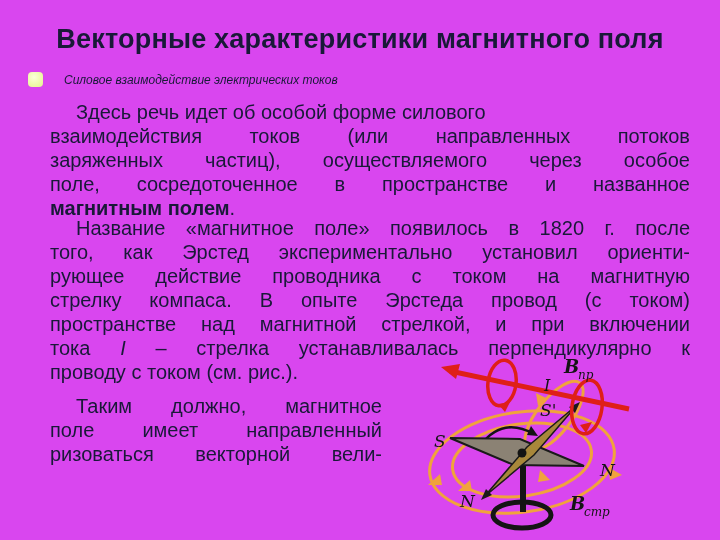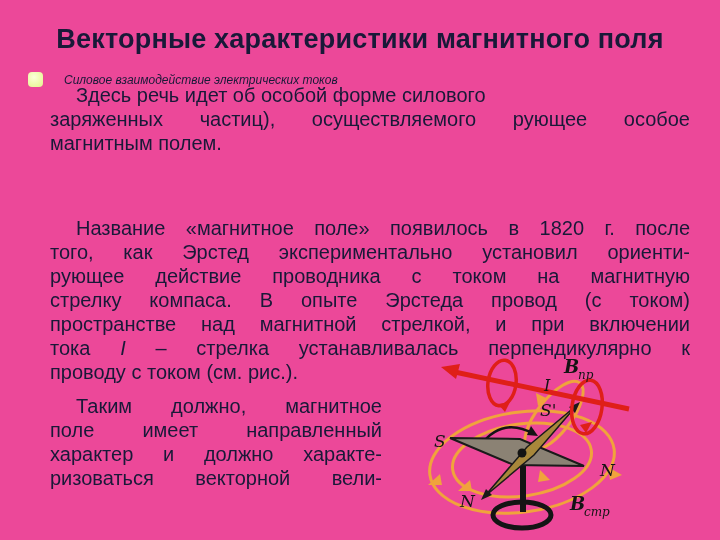--- a/index.html
+++ b/index.html
@@ -4,40 +4,40 @@
 <style>
   * { margin:0; padding:0; box-sizing:border-box; }
   html,body { width:720px; height:540px; }
   body {
     background:#ffffff;
     font-family:"Liberation Sans", sans-serif;
     color:#191938;
     position:relative;
     overflow:hidden;
   }
-  .slide { position:absolute; inset:0; background:#ec4899; }
+  .slide { position:absolute; inset:0; background:#d946ef; }
 
   .title {
     position:absolute; top:24px; left:30px; width:660px;
     text-align:center; font-size:27px; font-weight:700; letter-spacing:.2px;
   }
 
   .bullet-row { position:absolute; top:68px; left:28px; display:flex; align-items:flex-start; }
   .bullet-marker {
     width:15px; height:15px; margin-top:4px; border-radius:4px;
     background:radial-gradient(circle at 40% 35%, #fbffda 0%, #eef9a8 60%, #e3f392 100%);
   }
   .bullet-text { margin-left:21px; font-style:italic; font-size:12px; line-height:24px; }
 
   .para { position:absolute; left:50px; width:640px; font-size:20px; }
   .para.narrow { width:332px; }
   .jline { height:24px; line-height:24px; }
   .just  { text-align:justify; text-align-last:justify; }
   .indent { text-indent:26px; }
-  .jline b { font-weight:400; }
+  .jline b { font-weight:700; }
   .jline i { font-style:italic; }
 
   .fig { position:absolute; left:404px; top:352px; width:312px; height:186px; }
   .fig svg { width:100%; height:100%; display:block; }
   .fig text {
     font-family:"DejaVu Serif", serif;
     font-style:italic; fill:#141414;
   }
   .fig text.blbl { font-weight:bold; }
 </style>
@@ -46,40 +46,41 @@
 
 <div class="slide">
 
   <h1 class="title">Векторные характеристики магнитного поля</h1>
 
   <div class="bullet-row">
     <span class="bullet-marker"></span>
     <span class="bullet-text">Силовое взаимодействие электрических токов</span>
   </div>
 
-  <div class="para" style="top:83px">
+  <div class="para" style="top:100px">
     <div class="jline indent">Здесь речь идет об особой форме силового</div>
-    <div class="jline just">заряженных частиц), осуществляемого рующее особое</div>
+    <div class="jline just">взаимодействия токов (или направленных потоков</div>
+    <div class="jline just">заряженных частиц), осуществляемого через особое</div>
+    <div class="jline just">поле, сосредоточенное в пространстве и названное</div>
     <div class="jline"><b>магнитным полем</b><span>.</span></div>
   </div>
 
   <div class="para" style="top:216px">
     <div class="jline just indent">Название «магнитное поле» появилось в 1820 г. после</div>
     <div class="jline just">того, как Эрстед экспериментально установил ориенти-</div>
     <div class="jline just">рующее действие проводника с током на магнитную</div>
     <div class="jline just">стрелку компаса. В опыте Эрстеда провод (с током)</div>
     <div class="jline just">пространстве над магнитной стрелкой, и при включении</div>
     <div class="jline just"><span>тока </span><i>I</i><span> – стрелка устанавливалась перпендикулярно к</span></div>
     <div class="jline">проводу с током (см. рис.).</div>
   </div>
 
   <div class="para narrow" style="top:394px">
     <div class="jline just indent">Таким должно, магнитное</div>
     <div class="jline just">поле имеет направленный</div>
-    <div class="jline just">характер и должно характе-</div>
     <div class="jline just">ризоваться векторной вели-</div>
   </div>
 
   <div class="fig">
     <svg viewBox="0 0 312 186">
 
       <g fill="none" stroke="currentColor" stroke-width="3" color="#f0a33c">
         <ellipse cx="118" cy="110" rx="93" ry="50" transform="rotate(-8 118 110)"></ellipse>
         <ellipse cx="118" cy="108" rx="70" ry="36" transform="rotate(-8 118 108)"></ellipse>
         <ellipse cx="150" cy="64" rx="42" ry="17" transform="rotate(-52 150 64)"></ellipse>

